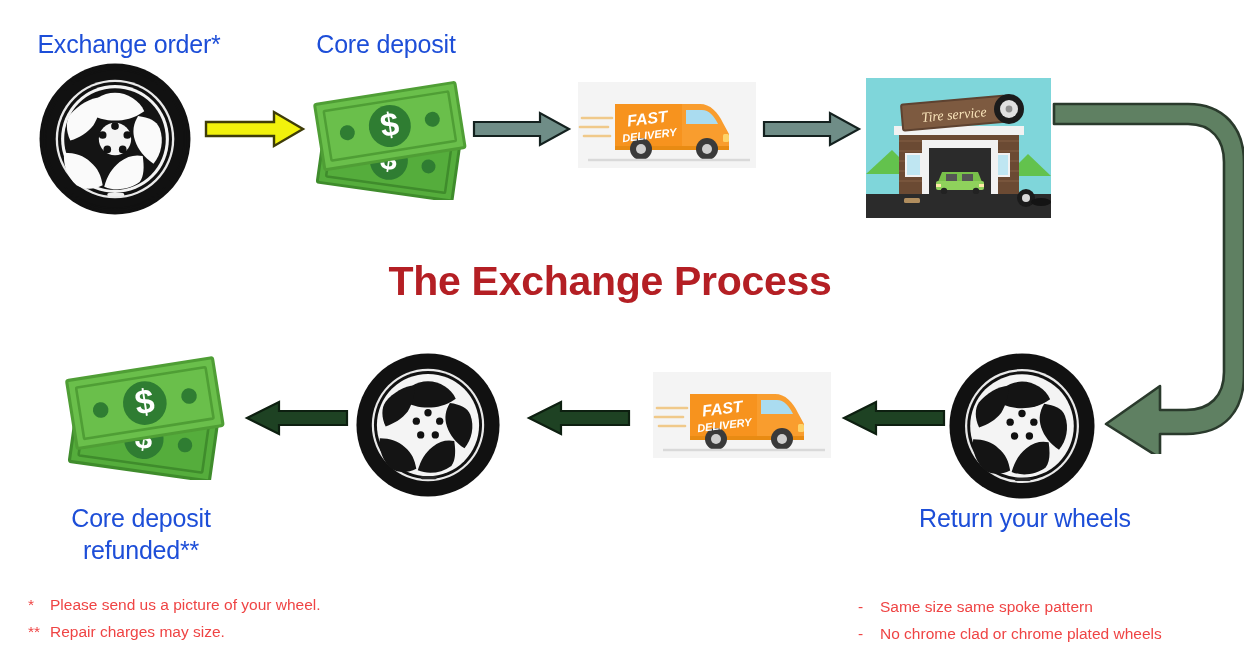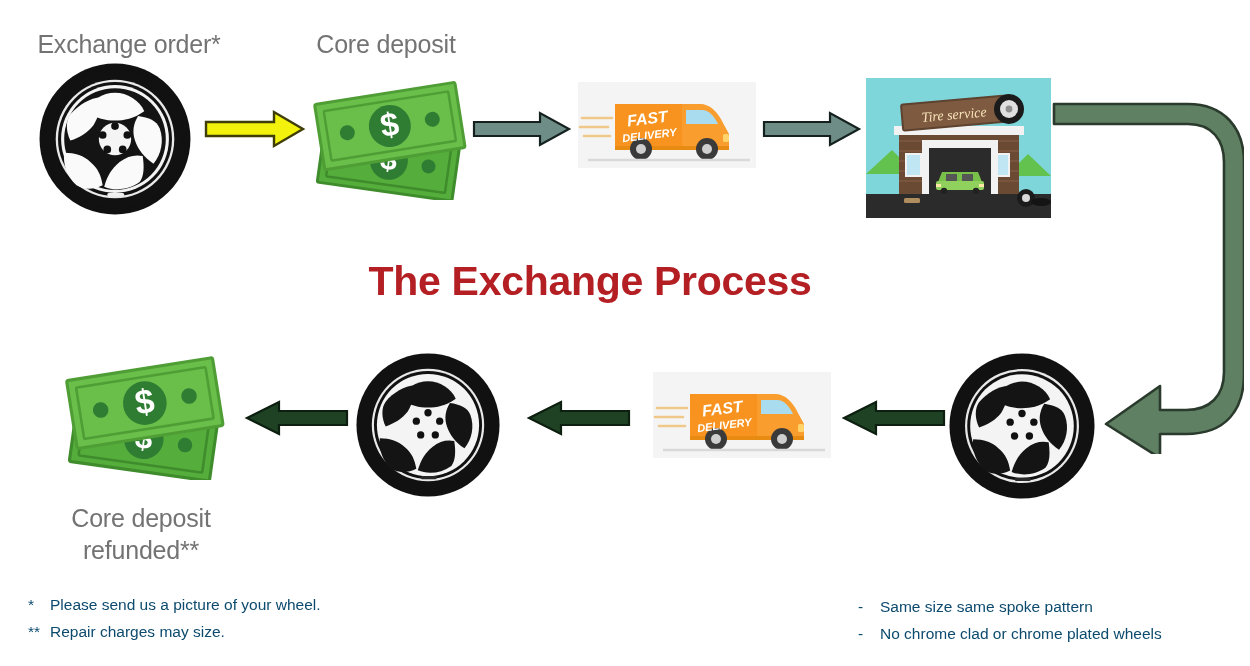--- a/index.html
+++ b/index.html
@@ -16,38 +16,39 @@
     height: 666px;
     background: #ffffff;
     overflow: hidden;
   }
   .abs { position: absolute; }
 
   
   .label {
     font-family: "Liberation Sans", sans-serif;
     font-size: 25px;
-    color: #737373;
+    color: #1d4ed8;
     text-align: center;
     line-height: 1.28;
     white-space: pre-line;
     letter-spacing: -0.2px;
   }
   .title {
     font-family: "Liberation Sans", sans-serif;
     font-size: 41px;
     font-weight: bold;
     color: #b41f24;
     text-align: center;
     letter-spacing: -0.3px;
+    margin-left: 20px;
   }
   .footnote {
     font-family: "Liberation Sans", sans-serif;
     font-size: 15.5px;
-    color: #0c4a6e;
+    color: #ef4444;
     line-height: 1.72;
     white-space: nowrap;
   }
   .footnote .mark {
     display: inline-block;
     width: 22px;
   }
 
   
   .arrow { display: block; }
@@ -267,20 +268,21 @@
         <circle cx="50" cy="41.6" r="2.5"></circle>
           <circle cx="58" cy="47.4" r="2.5"></circle>
         <circle cx="55" cy="56.8" r="2.5"></circle>
           <circle cx="45" cy="56.8" r="2.5"></circle>
         <circle cx="42" cy="47.4" r="2.5"></circle>
       </g>
       <circle cx="50" cy="50" r="2.4" fill="#f4f4f4"></circle>
       <rect x="45" y="85" width="11" height="2.2" rx="1" fill="#2a2a2a"></rect>
     </svg>
   </div>
+  <div class="abs label" style="left:880px; top:502px; width:290px;">Return your wheels</div>
 
   <div class="abs" style="left:840px; top:398px;">
     <svg class="arrow" width="106" height="40" viewBox="0 0 106 40">
       <path d="M104 13 L36 13 L36 4 L4 20 L36 36 L36 27 L104 27 Z" fill="#1e4223" stroke="#0d1f10" stroke-width="2.2" stroke-linejoin="miter"></path>
     </svg>
   </div>
 
   <div class="abs" style="left:653px; top:372px;">
     <svg class="truck" width="178" height="86" viewBox="0 0 178 86">
       <rect x="0" y="0" width="178" height="86" fill="#f4f4f4"></rect>

